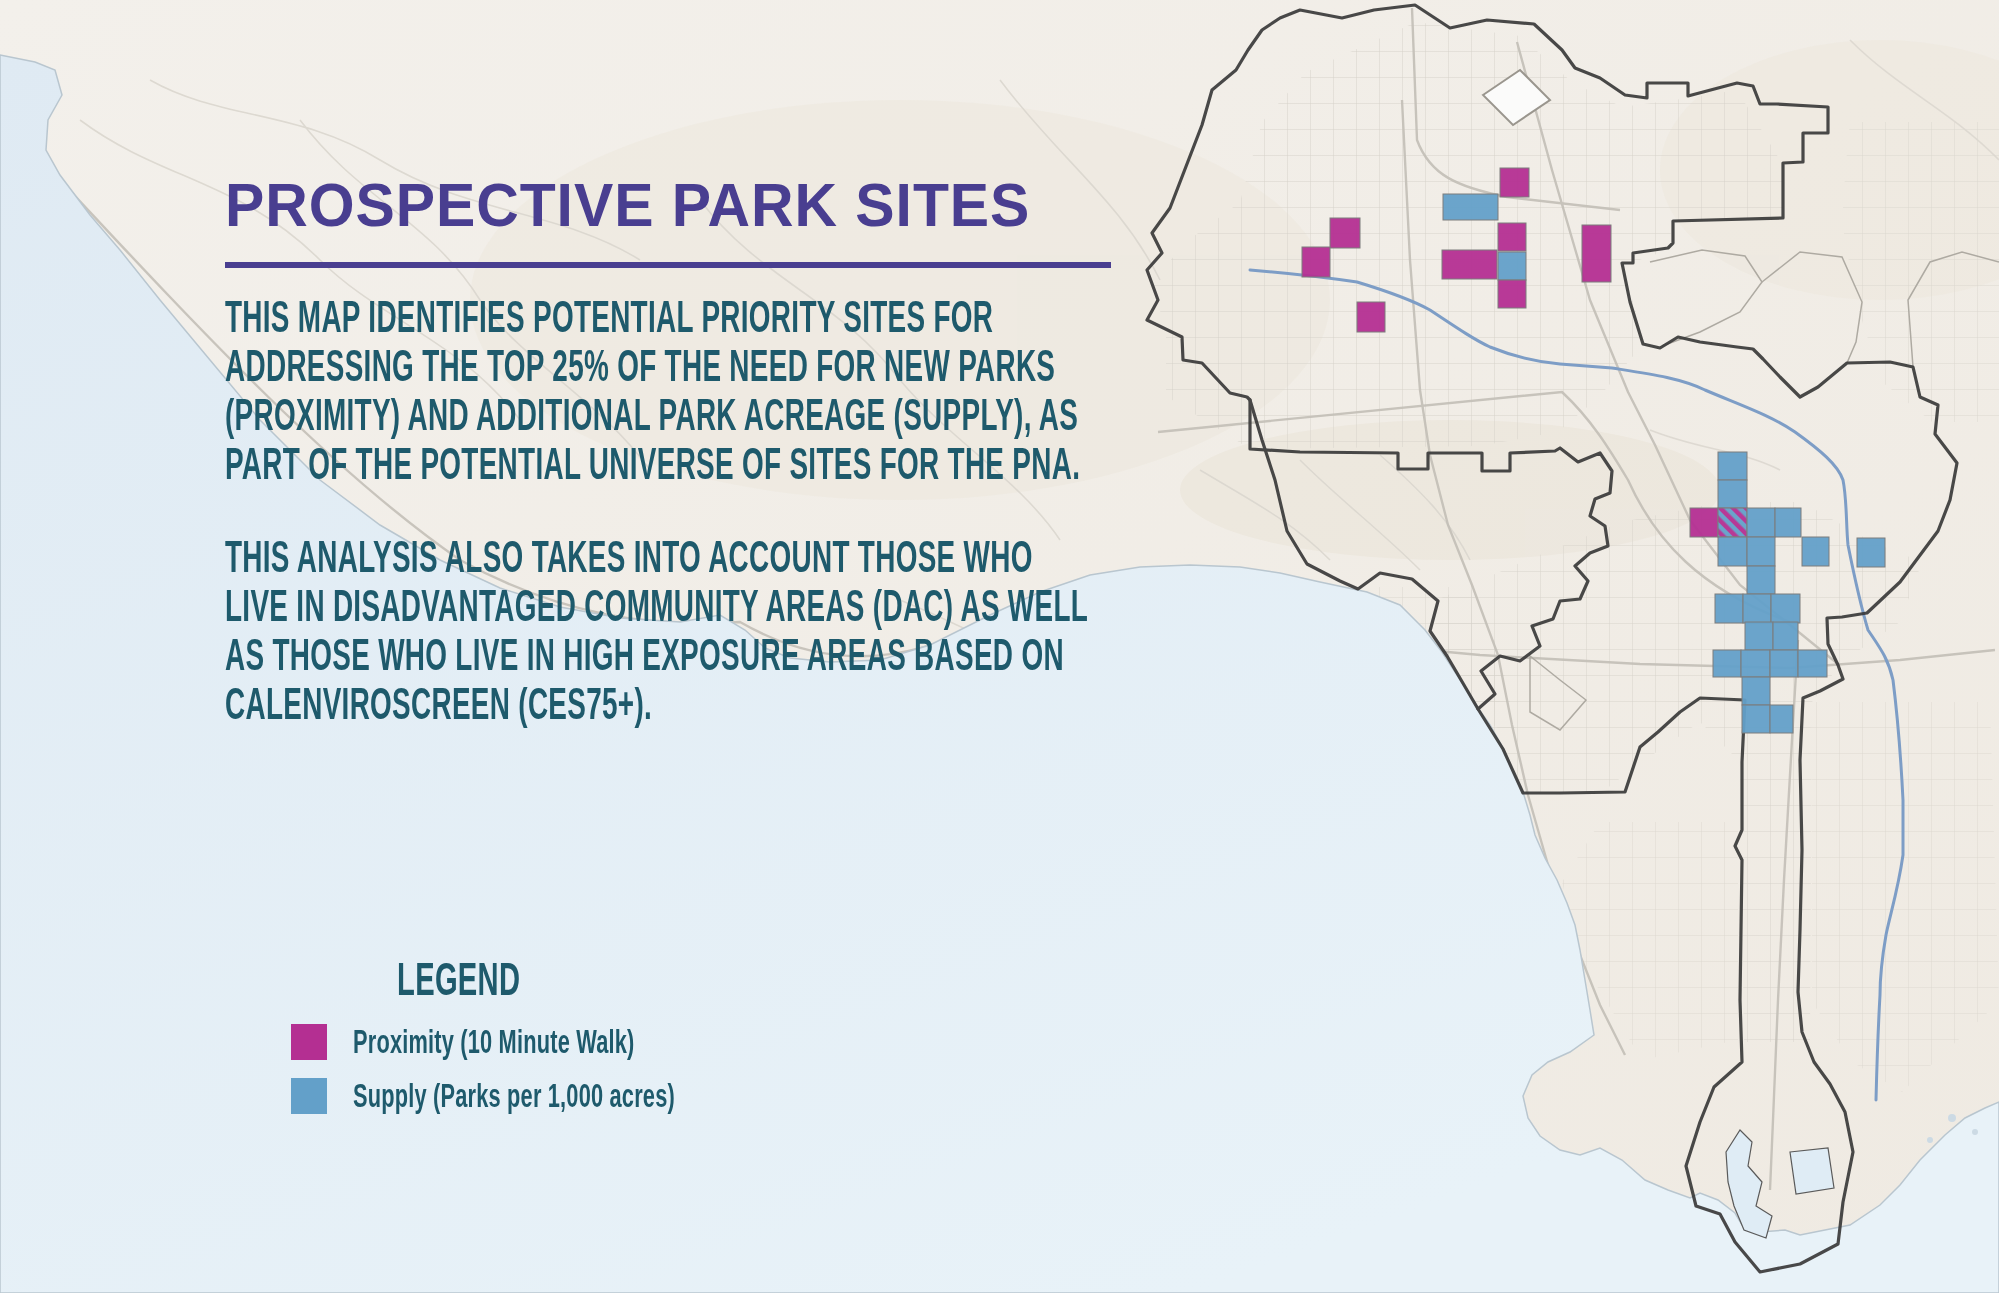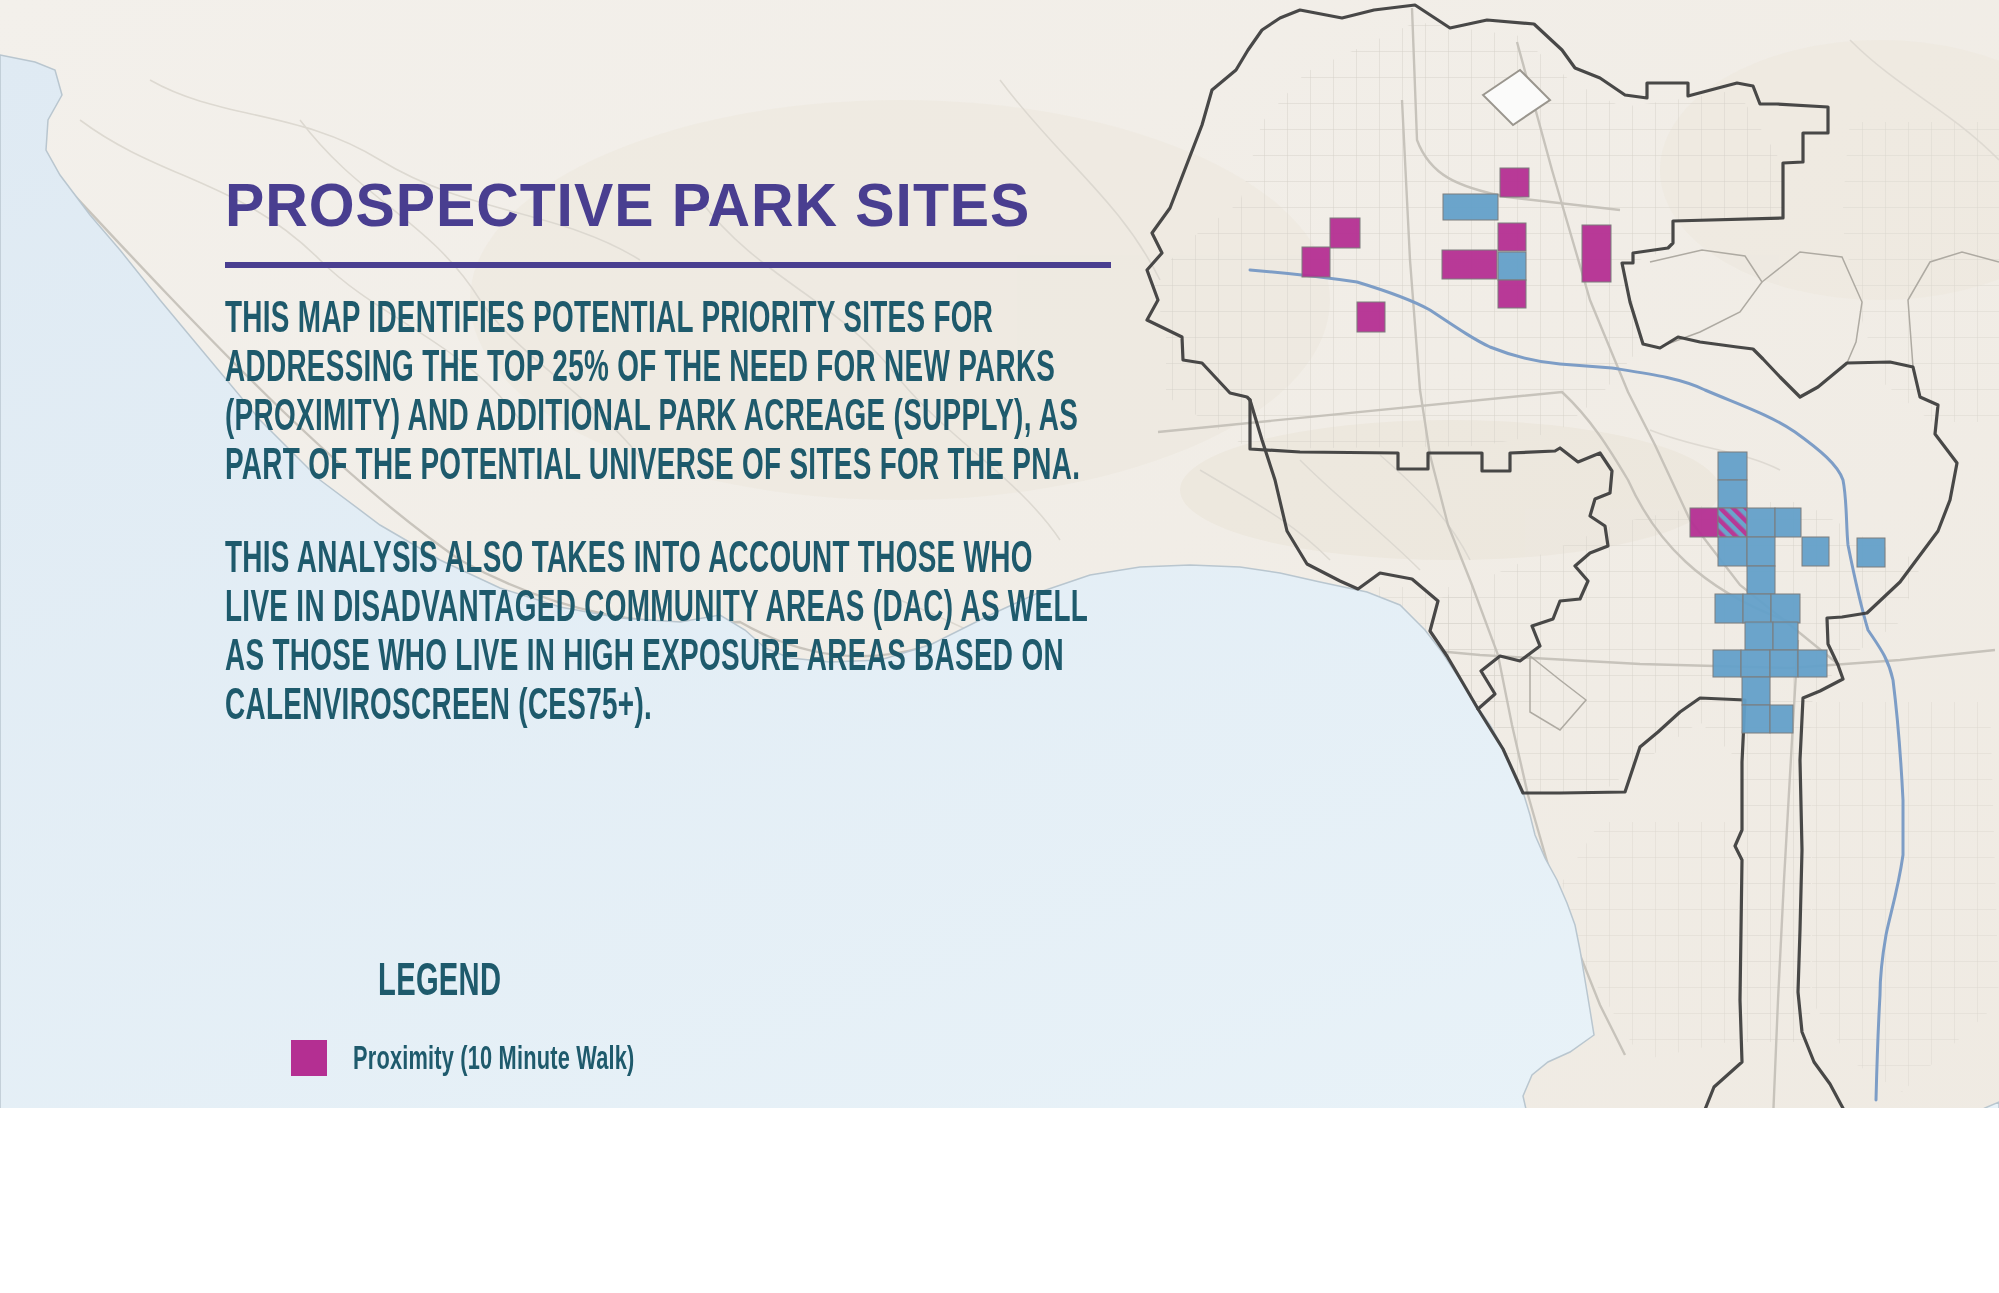--- a/index.html
+++ b/index.html
@@ -11,21 +11,21 @@
     --land:#f1ede6;
     --ocean:#e2edf5;
     --ocean-deep:#dce9f2;
     --boundary:#3a3a3a;
     --river:#7d9dc6;
     --road:#d6d2ca;
     --road-major:#c3bfb7;
   }
   html,body{margin:0;padding:0;}
   body{font-family:"Liberation Sans","DejaVu Sans",sans-serif;}
-  .page{position:relative;width:1999px;height:1108px;overflow:hidden;background:var(--land);}
+  .page{position:relative;width:1999px;height:1293px;overflow:hidden;background:var(--land);}
   .map-svg{position:absolute;left:0;top:0;width:1999px;height:1293px;display:block;}
 
   .content{position:absolute;left:0;top:0;width:1999px;height:1293px;}
 
   .title{
     position:absolute;left:225px;top:172px;
     font-size:62px;line-height:66px;font-weight:800;
     color:var(--title-purple);letter-spacing:1px;white-space:nowrap;
     transform:scaleX(.95);transform-origin:0 0;
   }
@@ -41,21 +41,21 @@
     letter-spacing:0.5px;
   }
   .para-1{top:292px;}
   .para-2{top:532px;}
 
   .legend{position:absolute;left:287px;top:954px;text-align:center;}
   .legend-heading{
     color:var(--body-teal);font-weight:800;font-size:47px;line-height:50px;
     transform:scaleX(.62);transform-origin:0 0;letter-spacing:0.5px;white-space:nowrap;
   }
-  .legend-items{margin-top:36px;margin-left:4px;}
+  .legend-items{margin-top:20px;margin-left:4px;}
   .legend-row{display:flex;align-items:center;height:36px;margin-bottom:18px;}
   .swatch{width:36px;height:36px;flex:0 0 36px;margin-right:26px;}
   .swatch-proximity{background:var(--proximity);}
   .swatch-supply{background:var(--supply);}
   .swatch-both{
     background:repeating-linear-gradient(135deg,
       var(--supply) 0px, var(--supply) 4px,
       var(--both-stripe) 4px, var(--both-stripe) 9px);
     outline:1px solid #9aa7b0;
   }
@@ -214,17 +214,21 @@
       <div>CALENVIROSCREEN (CES75+).</div>
     </div>
 
     <div class="legend">
       <div class="legend-heading">LEGEND</div>
       <div class="legend-items">
         <div class="legend-row">
           <div class="swatch swatch-proximity"></div>
           <div class="legend-label">Proximity (10 Minute Walk)</div>
         </div>
+        <div class="legend-row">
+          <div class="swatch swatch-supply"></div>
+          <div class="legend-label">Supply (Parks per 1,000 acres)</div>
+        </div>
       </div>
     </div>
 
   </div>
 </div>
 
 </body></html>

